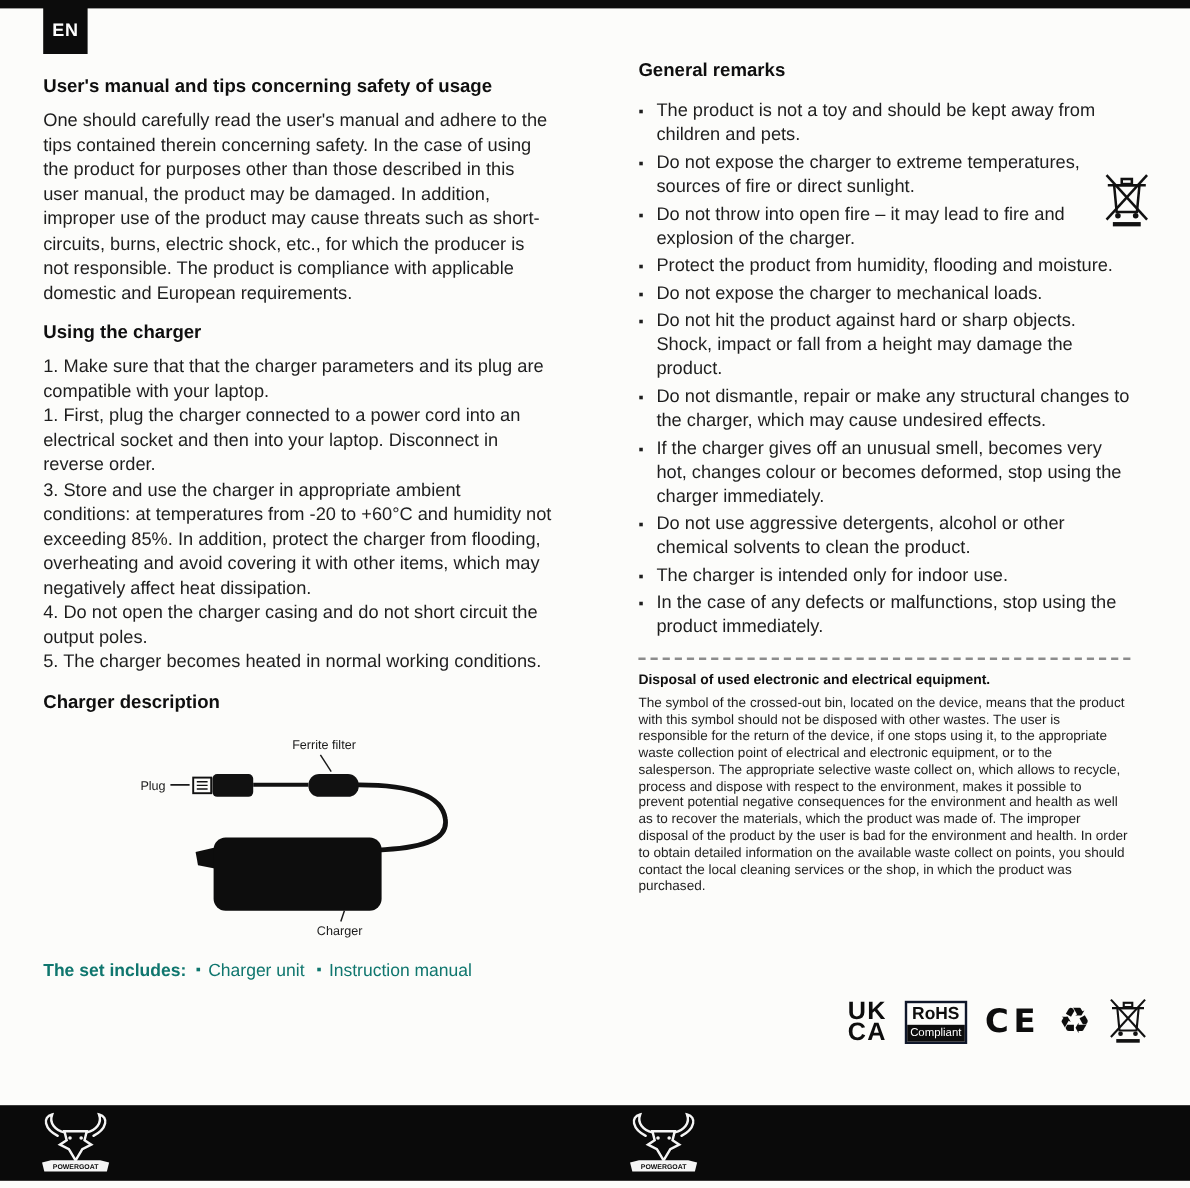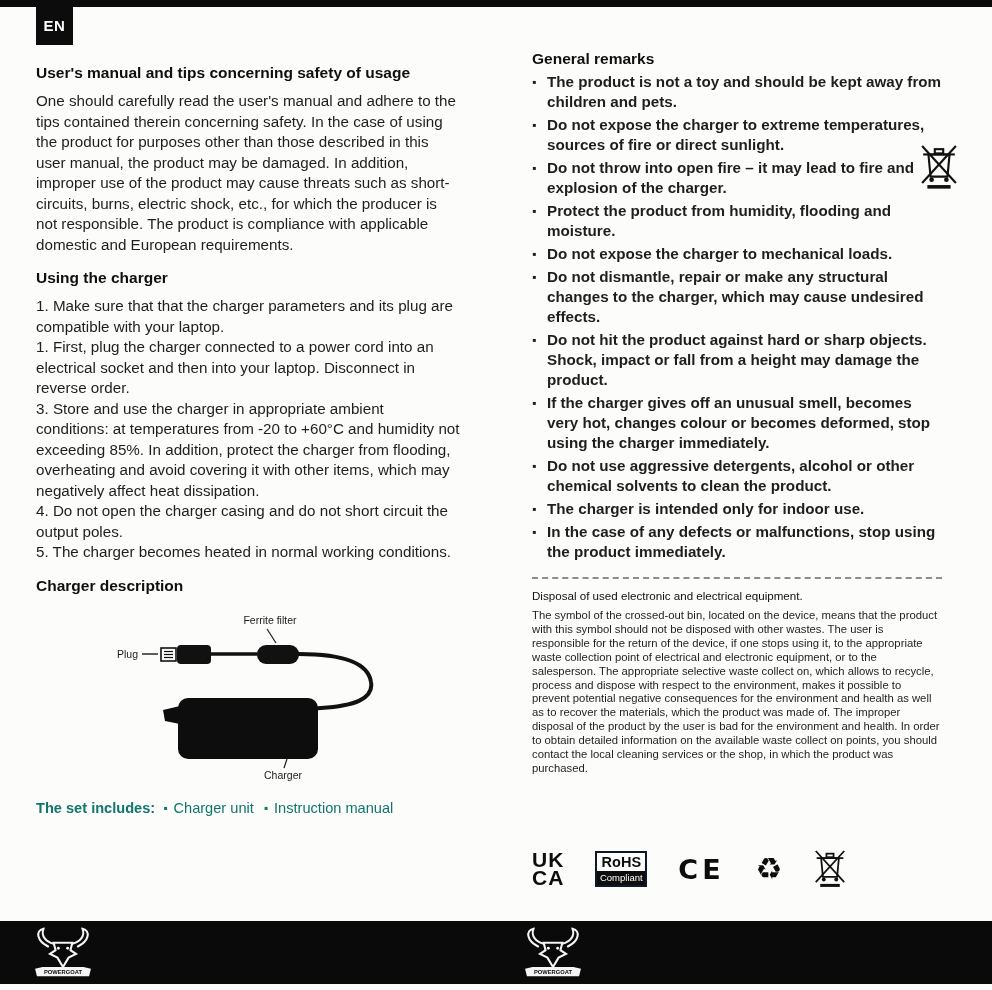--- a/index.html
+++ b/index.html
@@ -23,33 +23,33 @@
   .col-left .heading { margin-bottom:9px; }
   .body-text { font-size:15.2px; line-height:20.5px; color:#1e1e1e; }
   .sub-heading { margin-top:14px; margin-bottom:9px; }
   .step { font-size:15.2px; line-height:20.5px; color:#1e1e1e; }
   .diagram-wrap { margin-top:6px; }
   .set-line { margin-top:10px; font-size:14.6px; color:#0f766e; display:flex; align-items:baseline; flex-wrap:wrap; }
   .set-label { font-weight:bold; margin-right:8px; }
   .set-item { margin-right:10px; }
   .set-item::before { content:"▪"; font-size:12px; margin-right:6px; position:relative; top:-1px; }
   
-  .remarks { list-style:none; margin-top:4px;font-weight:bold; }
+  .remarks { list-style:none; margin-top:15px; }
   .remarks li {
     position:relative; padding-left:15px; margin-bottom:3px;
     font-size:15.2px; line-height:20px; color:#1e1e1e;
   }
   .remarks li::before { content:"▪"; position:absolute; left:0; top:0; font-size:12px; }
   .dashed-divider { margin:15px 0 10px 0; height:0; border-top:2px dashed #8c8c8c; }
-  .disposal-heading { font-size:11.6px; font-weight:normal; color:#0f0f0f; margin-bottom:7px; }
+  .disposal-heading { font-size:11.6px; font-weight:bold; color:#0f0f0f; margin-bottom:7px; }
   .disposal-body { font-size:11.3px; line-height:13.9px; color:#1e1e1e; }
   
   .marks-row {
-    position:absolute; left:532px; top:846px; width:424px;
-    display:flex; align-items:center; justify-content:flex-start; gap:31px;
+    position:absolute; left:532px; top:828px; width:424px;
+    display:flex; align-items:center; justify-content:flex-end; gap:15px;
   }
   .ukca { display:flex; flex-direction:column; line-height:18px; font-weight:bold; font-size:21px; color:#0d0d0d; letter-spacing:1px; }
   .rohs { border:2px solid #0f172a; width:52px; text-align:center; }
   .rohs-top { display:block; font-weight:bold; font-size:14.5px; padding:1px 0; color:#0d0d0d; }
   .rohs-bottom { display:block; background:#0d0d0d; color:#fff; font-size:9.5px; padding:1px 0 2px; }
   .ce { font-family:"DejaVu Sans", sans-serif; font-weight:bold; font-size:27px; letter-spacing:4px; color:#0d0d0d; }
   .recycle { font-size:30px; color:#0d0d0d; line-height:1; }
   .weee-top { position:absolute; left:920px; top:140px; }
   
   .footer-bar { position:absolute; left:0; top:921px; width:100%; height:63px; background:#0a0a0a; }
@@ -120,22 +120,22 @@
   </div>
 
   <div class="col-right">
     <div class="heading">General remarks</div>
     <ul class="remarks">
       <li>The product is not a toy and should be kept away from children and pets.</li>
       <li>Do not expose the charger to extreme temperatures, sources of fire or direct sunlight.</li>
       <li>Do not throw into open fire – it may lead to fire and explosion of the charger.</li>
       <li>Protect the product from humidity, flooding and moisture.</li>
       <li>Do not expose the charger to mechanical loads.</li>
+      <li>Do not hit the product against hard or sharp objects. Shock, impact or fall from a height may damage the product.</li>
       <li>Do not dismantle, repair or make any structural changes to the charger, which may cause undesired effects.</li>
-      <li>Do not hit the product against hard or sharp objects. Shock, impact or fall from a height may damage the product.</li>
       <li>If the charger gives off an unusual smell, becomes very hot, changes colour or becomes deformed, stop using the charger immediately.</li>
       <li>Do not use aggressive detergents, alcohol or other chemical solvents to clean the product.</li>
       <li>The charger is intended only for indoor use.</li>
       <li>In the case of any defects or malfunctions, stop using the product immediately.</li>
     </ul>
 
     <div class="dashed-divider"></div>
 
     <div class="disposal-heading">Disposal of used electronic and electrical equipment.</div>
     <p class="disposal-body">The symbol of the crossed-out bin, located on the device, means that the product with this symbol should not be disposed with other wastes. The user is responsible for the return of the device, if one stops using it, to the appropriate waste collection point of electrical and electronic equipment, or to the salesperson. The appropriate selective waste collect on, which allows to recycle, process and dispose with respect to the environment, makes it possible to prevent potential negative consequences for the environment and health as well as to recover the materials, which the product was made of. The improper disposal of the product by the user is bad for the environment and health. In order to obtain detailed information on the available waste collect on points, you should contact the local cleaning services or the shop, in which the product was purchased.</p>

